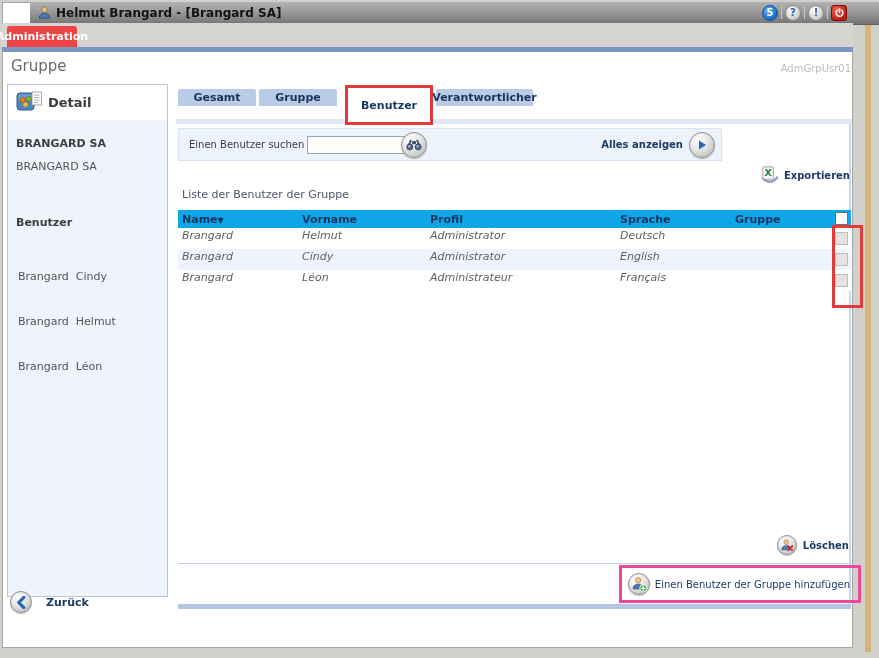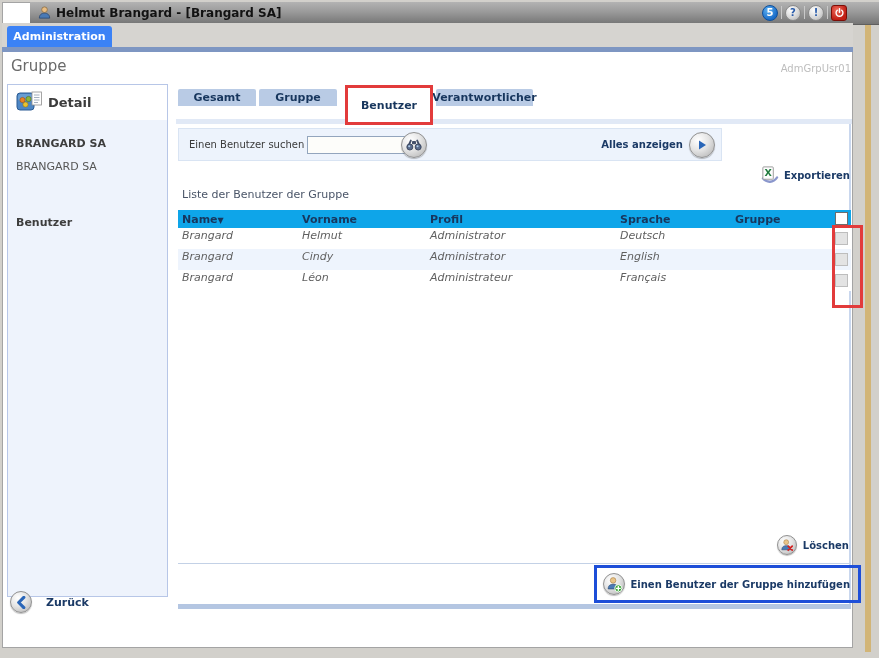--- a/index.html
+++ b/index.html
@@ -20,21 +20,21 @@
   .tb-sep { width:1px; height:13px; background:#6a6a6a; border-right:1px solid #c9c9c9; }
   .tb-circle { width:16px; height:16px; border-radius:50%; display:flex; align-items:center; justify-content:center;
     font-weight:bold; font-size:10px; }
   .badge { background:radial-gradient(circle at 35% 30%, #5db0f0, #1a6dc9 70%); color:#fff; border:1px solid #0f4f9a; }
   .glyphbtn { background:radial-gradient(circle at 35% 30%, #fdfdfd, #d8d8d8 55%, #adadad); color:#2a5caa; border:1px solid #8a8a8a; }
   .logout { width:16px; height:16px; border-radius:3px; background:radial-gradient(circle at 35% 30%, #ef6a5a, #c01f14 70%);
     border:1px solid #7d0d06; display:flex; align-items:center; justify-content:center; }
 
   
   .navstrip { left:2px; top:23px; width:851px; height:24px; background:#d6d4d0; }
-  .admin-tab { position:absolute; left:5px; top:3px; width:105px; height:21px; background:#3b82f6;
+  .admin-tab { position:absolute; left:5px; top:3px; width:70px; height:21px; background:#ef4444;
     border-radius:3px 3px 0 0; color:#fff; font-weight:bold; display:flex; align-items:center; justify-content:center; }
   .bluebar { left:2px; top:47px; width:851px; height:5px; background:#7e96c2; }
 
   
   .page-title { left:11px; top:57px; font-size:15px; color:#6a6a6a; }
   .ref-code { right:28px; top:63px; font-size:10px; color:#bdbdbd; }
 
   
   .side-head { left:7px; top:84px; width:161px; height:51px; background:#fff; border:1px solid #b7c6e7; }
   .side-head-label { position:absolute; left:40px; top:10px; font-size:13px; font-weight:bold; color:#3c3c3c; }
@@ -81,21 +81,21 @@
   .tbody { left:178px; top:228px; width:673px; }
   .trow { position:relative; height:21px; background:#fff; }
   .trow.alt { background:#eef4fd; }
   .tcell { position:absolute; top:1px; color:#5f5f5f;font-style:italic; }
   .row-checkbox { position:absolute; left:657px; top:4px; width:13px; height:13px; background:#e3e3e3; border:1px solid #bdbdbd; }
 
   .delete-btn { right:30px; top:534px; height:22px; display:flex; align-items:center; gap:6px;
     font-weight:bold; font-size:10px; color:#1b3a66; }
   .divider { left:178px; top:563px; width:673px; height:1px; background:#c3d1e6; }
   .add-btn { right:18px; top:565px; height:38px; display:flex; align-items:center; gap:5px;
-    border:3px solid #1d4ed8; padding:0 8px 0 6px; font-weight:bold; font-size:10px; color:#1b3a66; background:transparent; z-index:20; }
+    border:3px solid #ec4899; padding:0 8px 0 6px; font-weight:normal; font-size:10px; color:#1b3a66; background:transparent; z-index:20; }
 
   .red-box-checks { left:832px; top:225px; width:31px; height:83px; border:3px solid #e23b3b; z-index:20; pointer-events:none; }
 
   .back-btn { left:10px; top:590px; height:24px; display:flex; align-items:center; gap:14px;
     font-weight:bold; font-size:11px; color:#1b3a66; }
 
   .clickable { cursor:pointer; }
 </style>
 </head>
 <body>
@@ -146,20 +146,25 @@
       <rect x="16" y="2" width="9.5" height="13" fill="#fdfdfd" stroke="#8f8f8f" stroke-width="0.8"></rect>
       <path d="M18 5h5.5M18 7.5h5.5M18 10h5.5M18 12.5h4" stroke="#9aa6b8" stroke-width="0.9"></path>
     </svg>
   </span>
   <span class="side-head-label">Detail</span>
 </div>
 <div class="abs side-body">
   <span class="sb-company-bold">BRANGARD SA</span>
   <span class="sb-company">BRANGARD SA</span>
   <span class="sb-section">Benutzer</span>
+  <div class="sb-users">
+    <div>Brangard  Cindy</div>
+    <div>Brangard  Helmut</div>
+    <div>Brangard  Léon</div>
+  </div>
 </div>
 
 <div class="abs tab-underline"></div>
 <div class="abs tab clickable" style="left:178px;width:78px;">Gesamt</div>
 <div class="abs tab clickable" style="left:259px;width:78px;">Gruppe</div>
 <div class="abs tab-active clickable">Benutzer</div>
 <div class="abs tab clickable" style="left:436px;width:97px;">Verantwortlicher</div>
 
 <div class="abs panel-right-border"></div>
 <div class="abs panel-bottom"></div>

